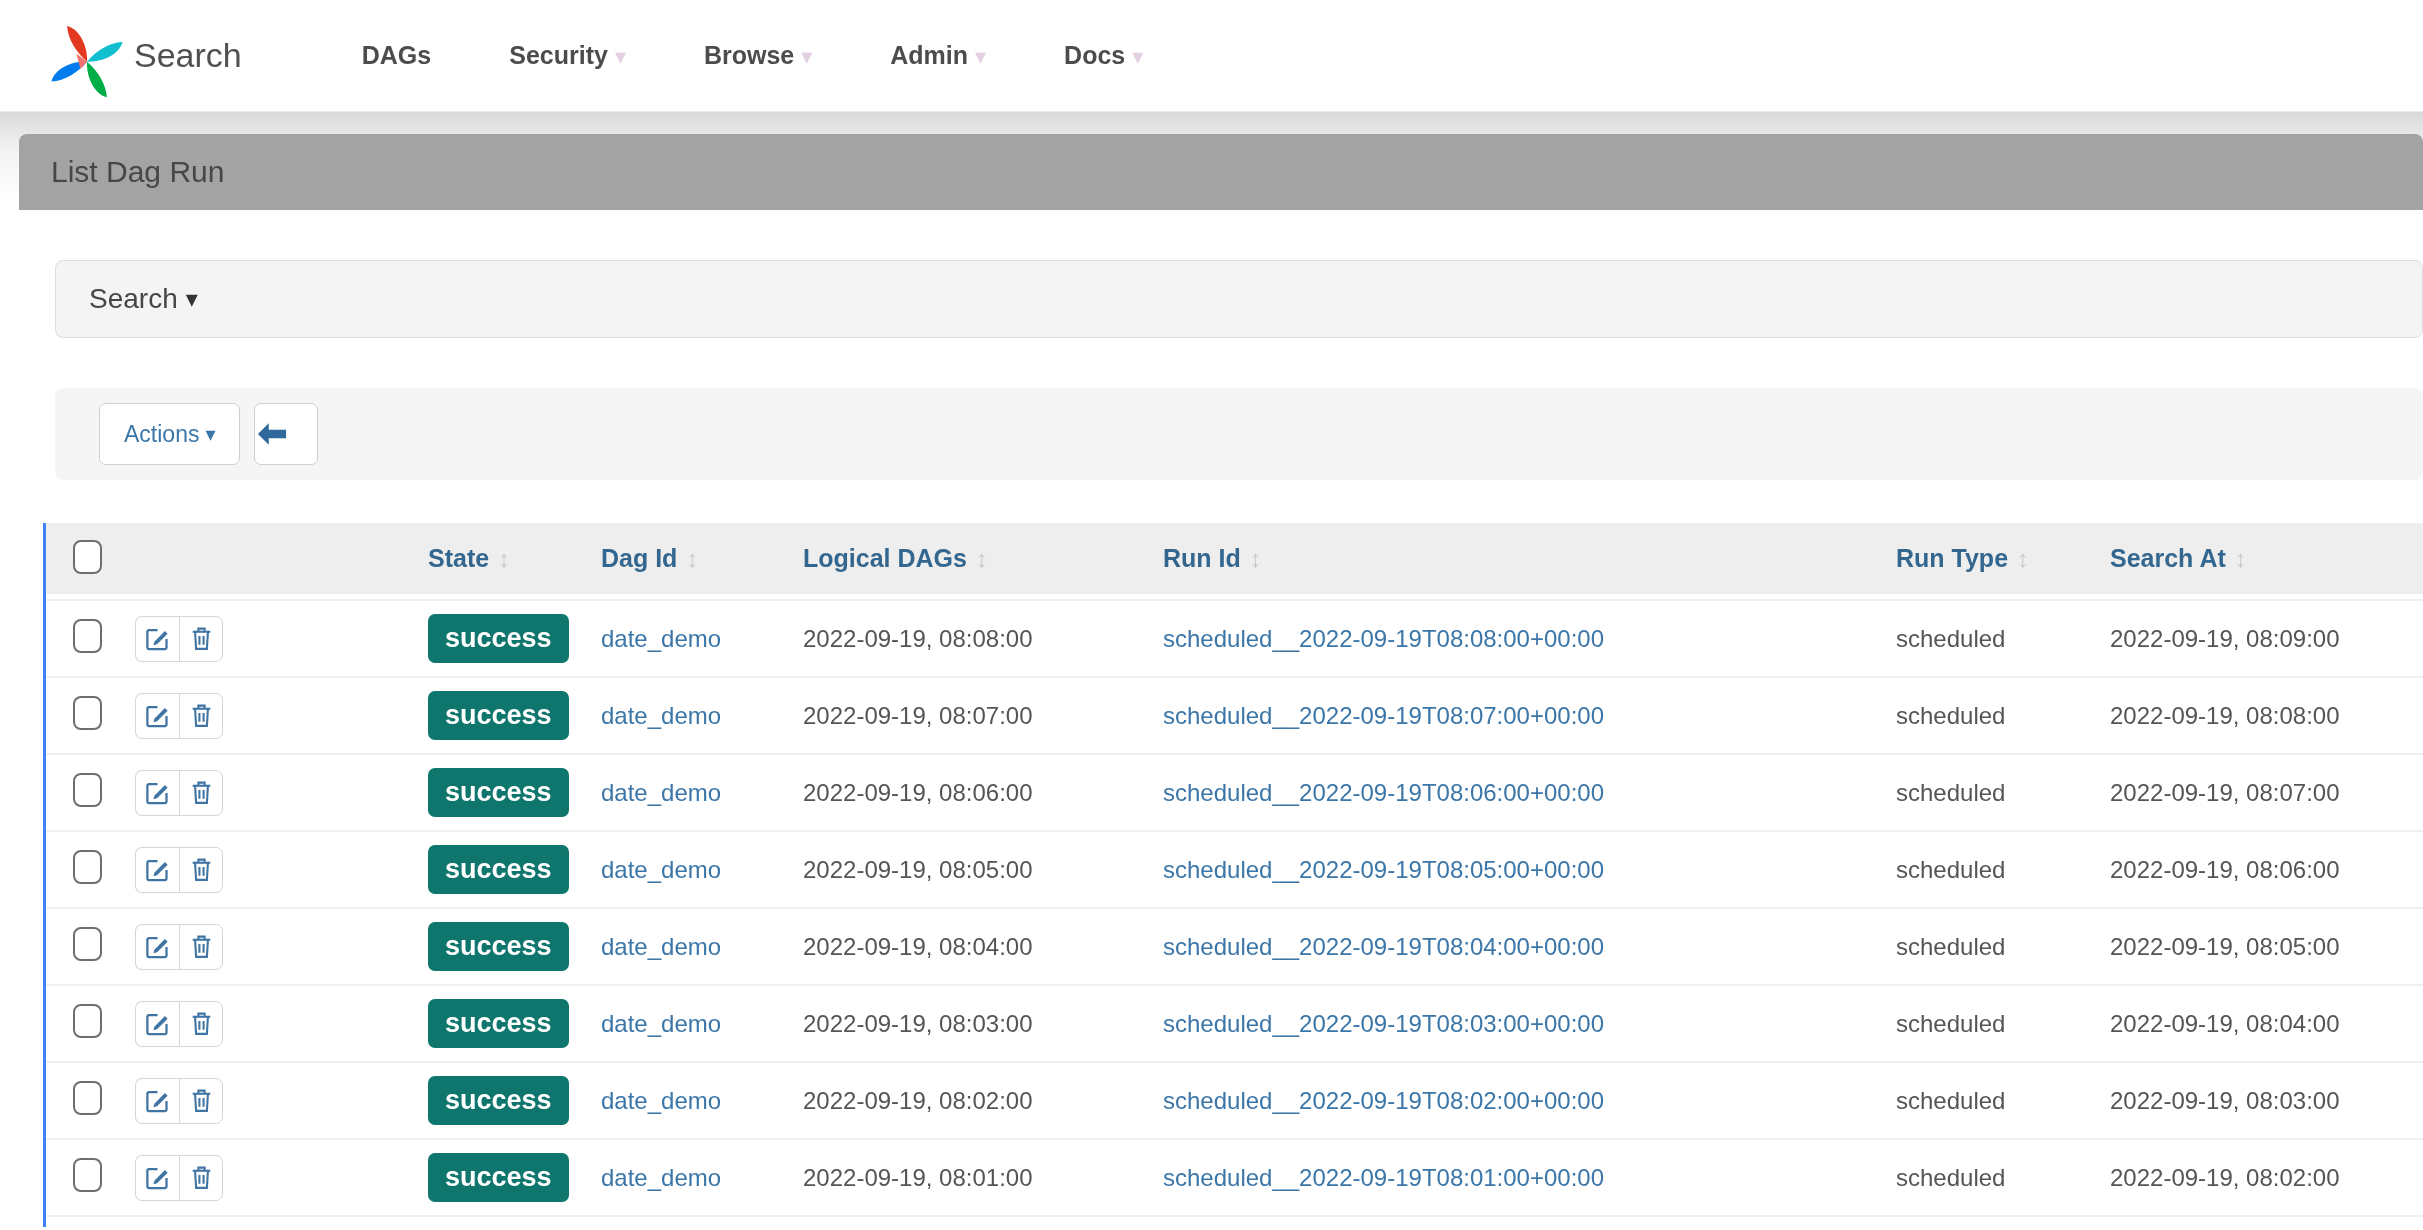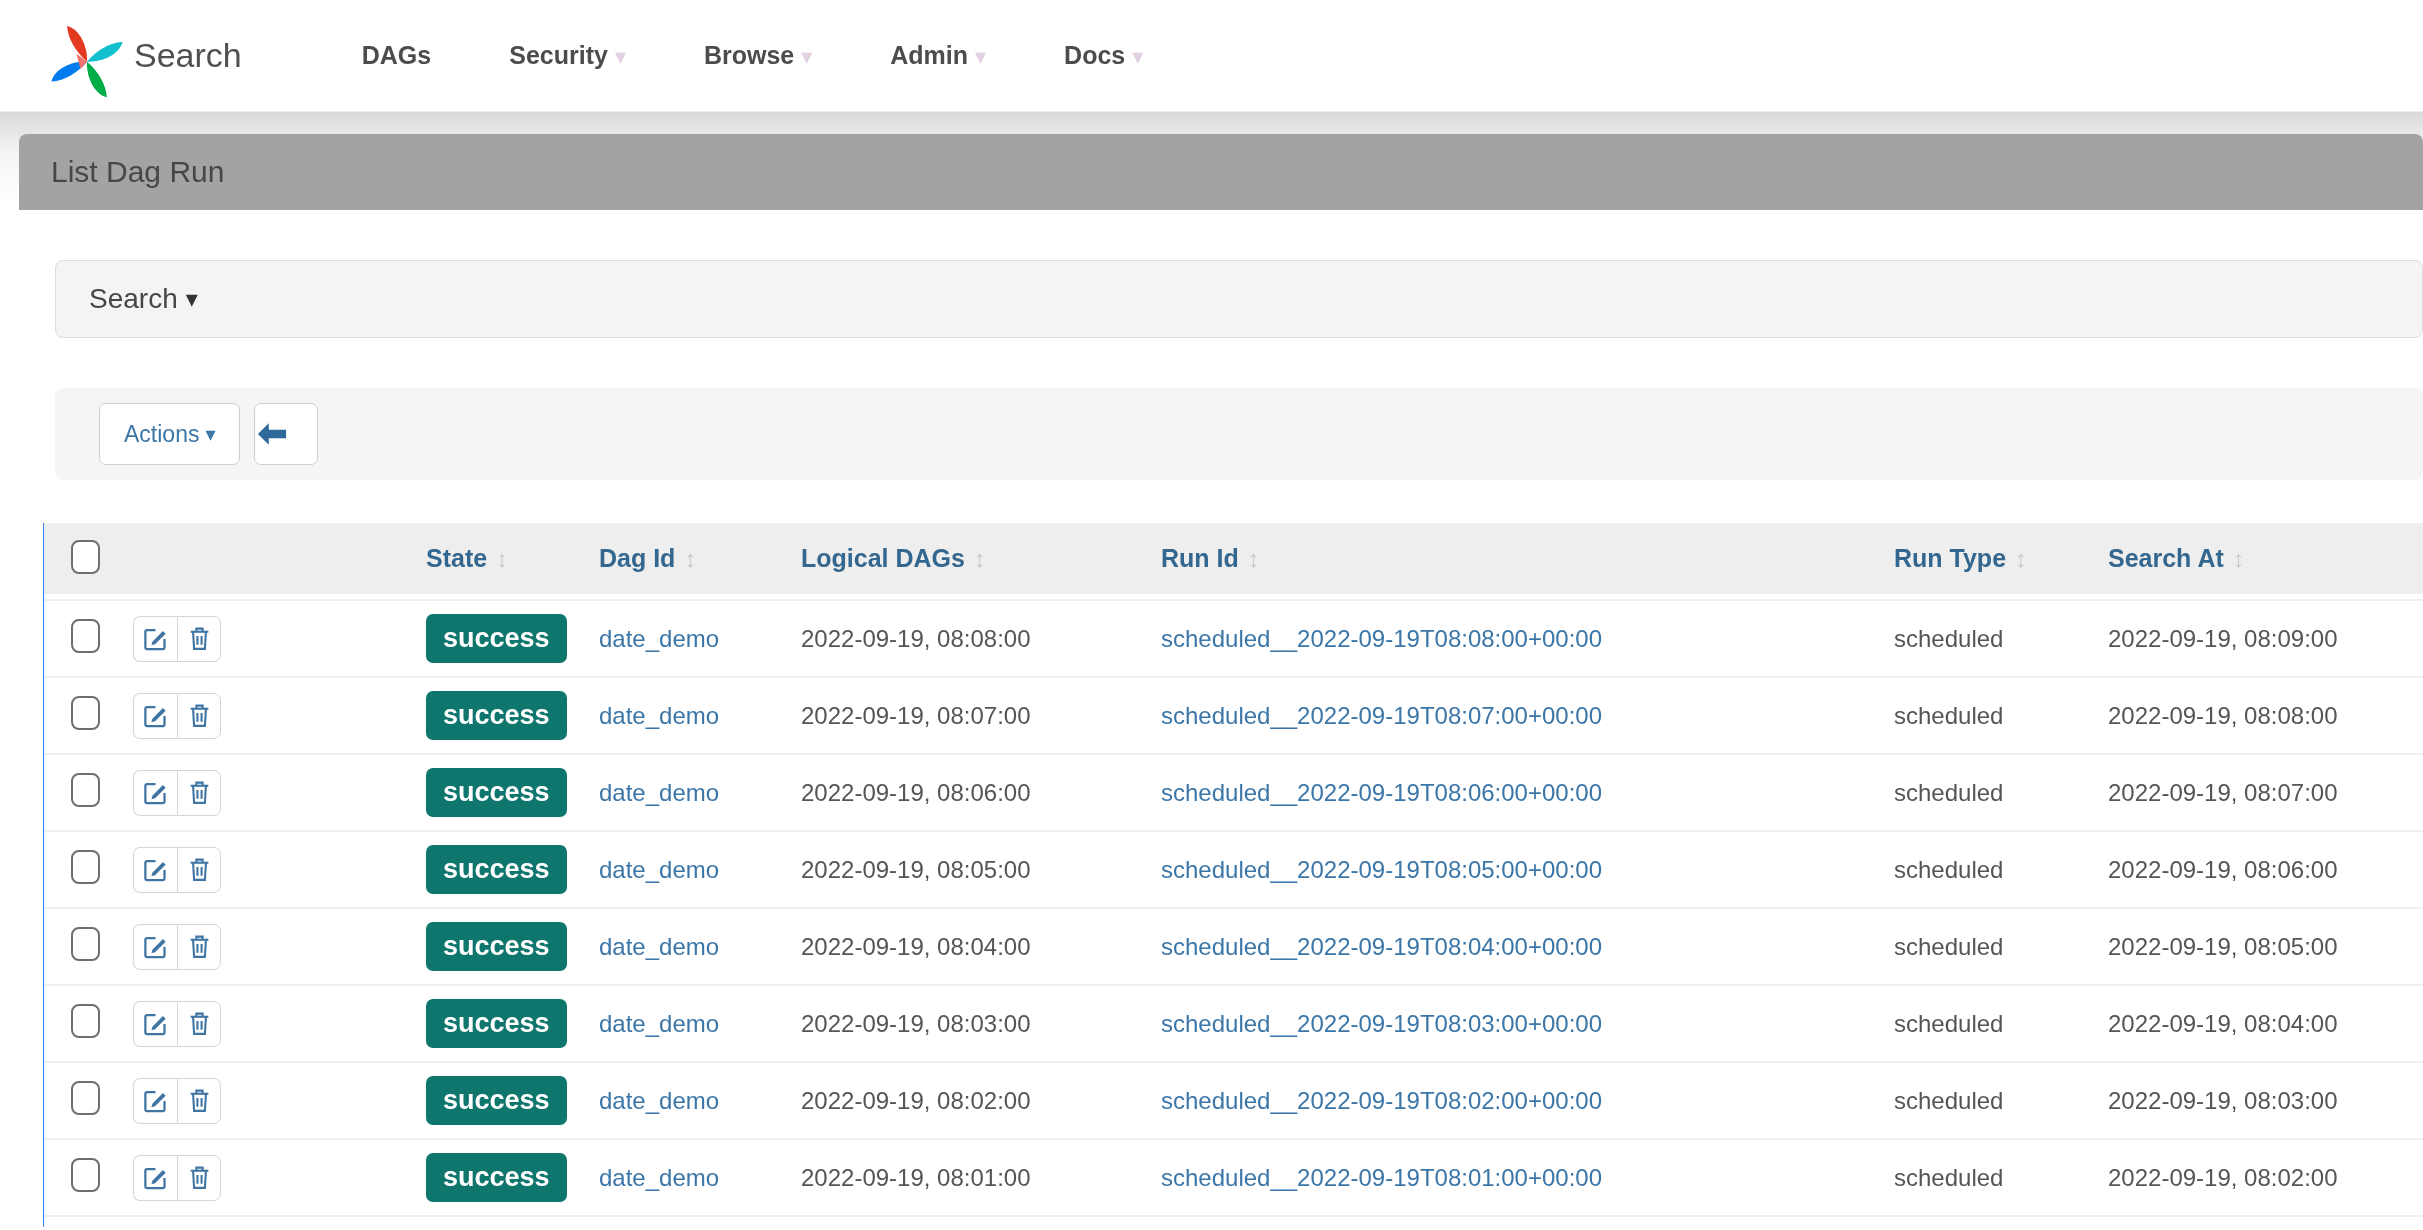--- a/index.html
+++ b/index.html
@@ -39,21 +39,21 @@
                   border-radius: 8px; display: flex; align-items: center; padding-left: 44px; }
   .btn { background: #fff; border: 1px solid #cfcfcf; border-radius: 7px; height: 62px;
          display: inline-flex; align-items: center; cursor: pointer; }
   .actions-btn { padding: 0 24px; margin-right: 14px; }
   .actions-btn-label { font-size: 23px; color: #3b76a8; }
   .actions-caret { font-size: 20px; color: #3b76a8; margin-left: 6px; }
   .back-btn { width: 64px; }
 
   
   .dagrun-table { margin: 43px 0 0 24px; width: 2380px; border-collapse: separate;
-                  border-spacing: 0; table-layout: fixed; border-left: 1px solid #3b82f6; }
+                  border-spacing: 0; table-layout: fixed; border-left: 3px solid #3b82f6; }
   col.c-check   { width: 67px; }
   col.c-actions { width: 305px; }
   col.c-state   { width: 173px; }
   col.c-dag     { width: 202px; }
   col.c-logical { width: 360px; }
   col.c-runid   { width: 733px; }
   col.c-runtype { width: 214px; }
 
   thead th { background: #eeeeee; height: 76px; text-align: left; vertical-align: middle;
              border-bottom: 5px solid #ffffff; padding-left: 10px; white-space: nowrap; }

